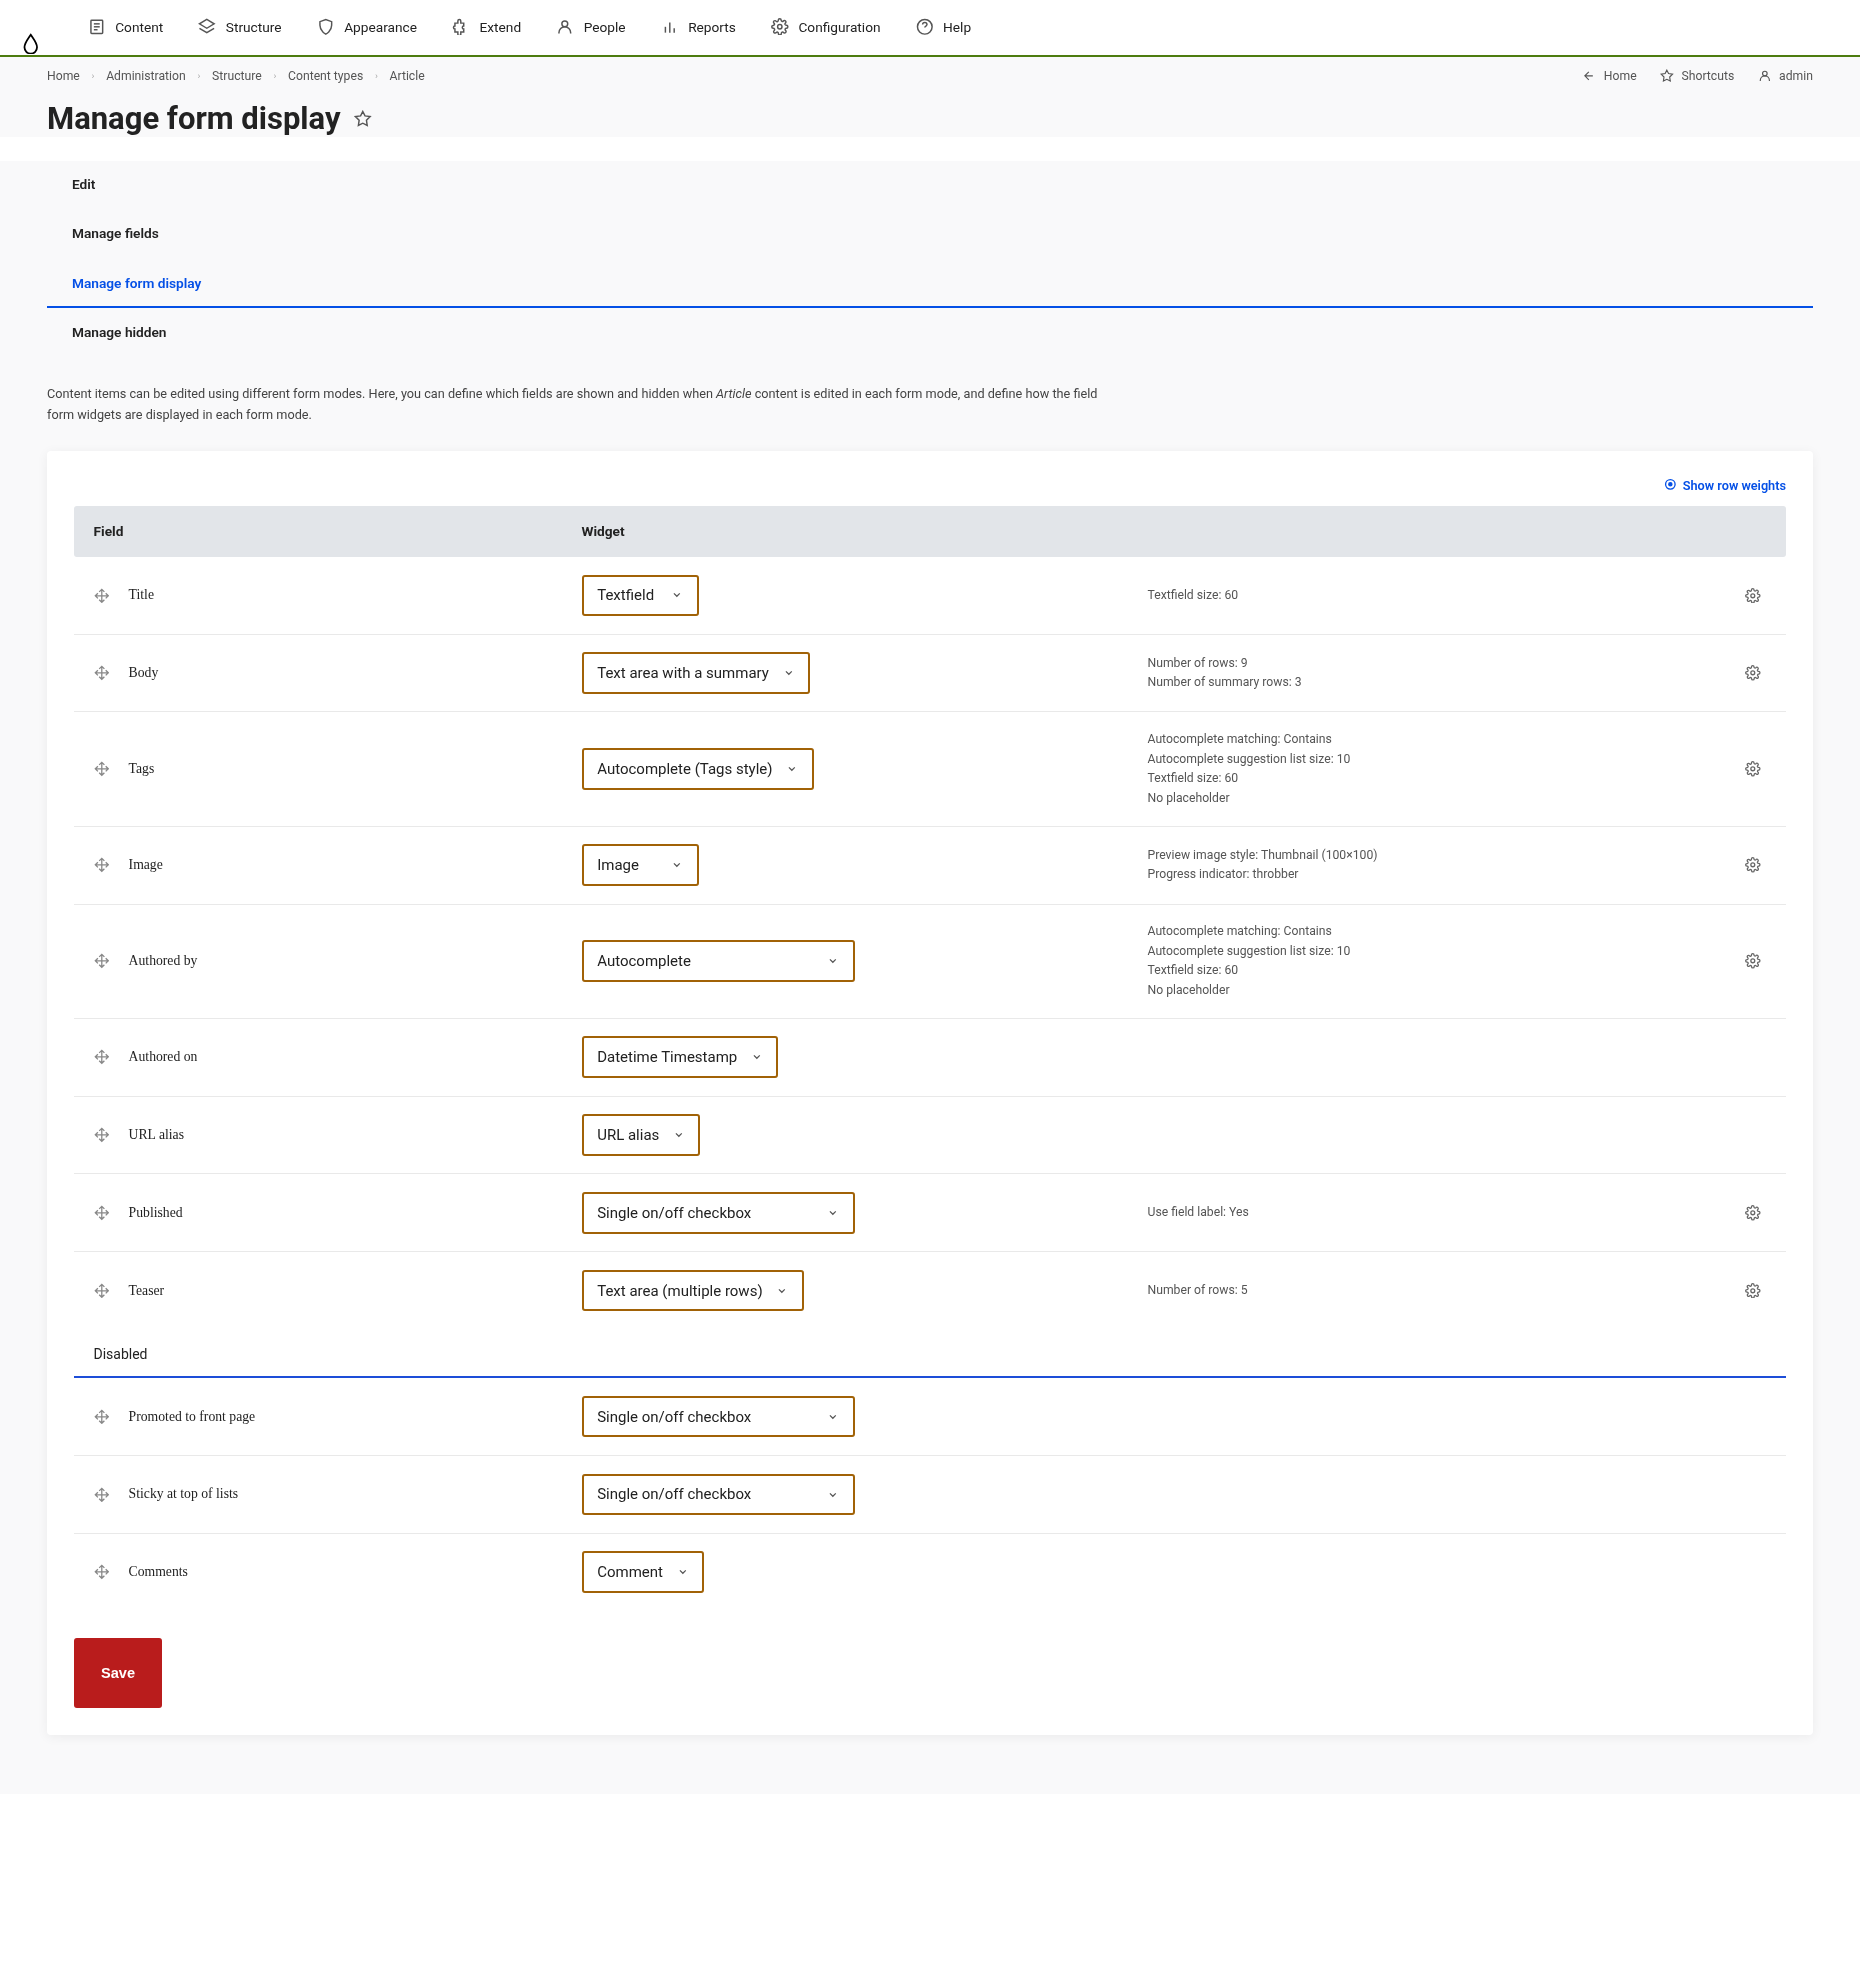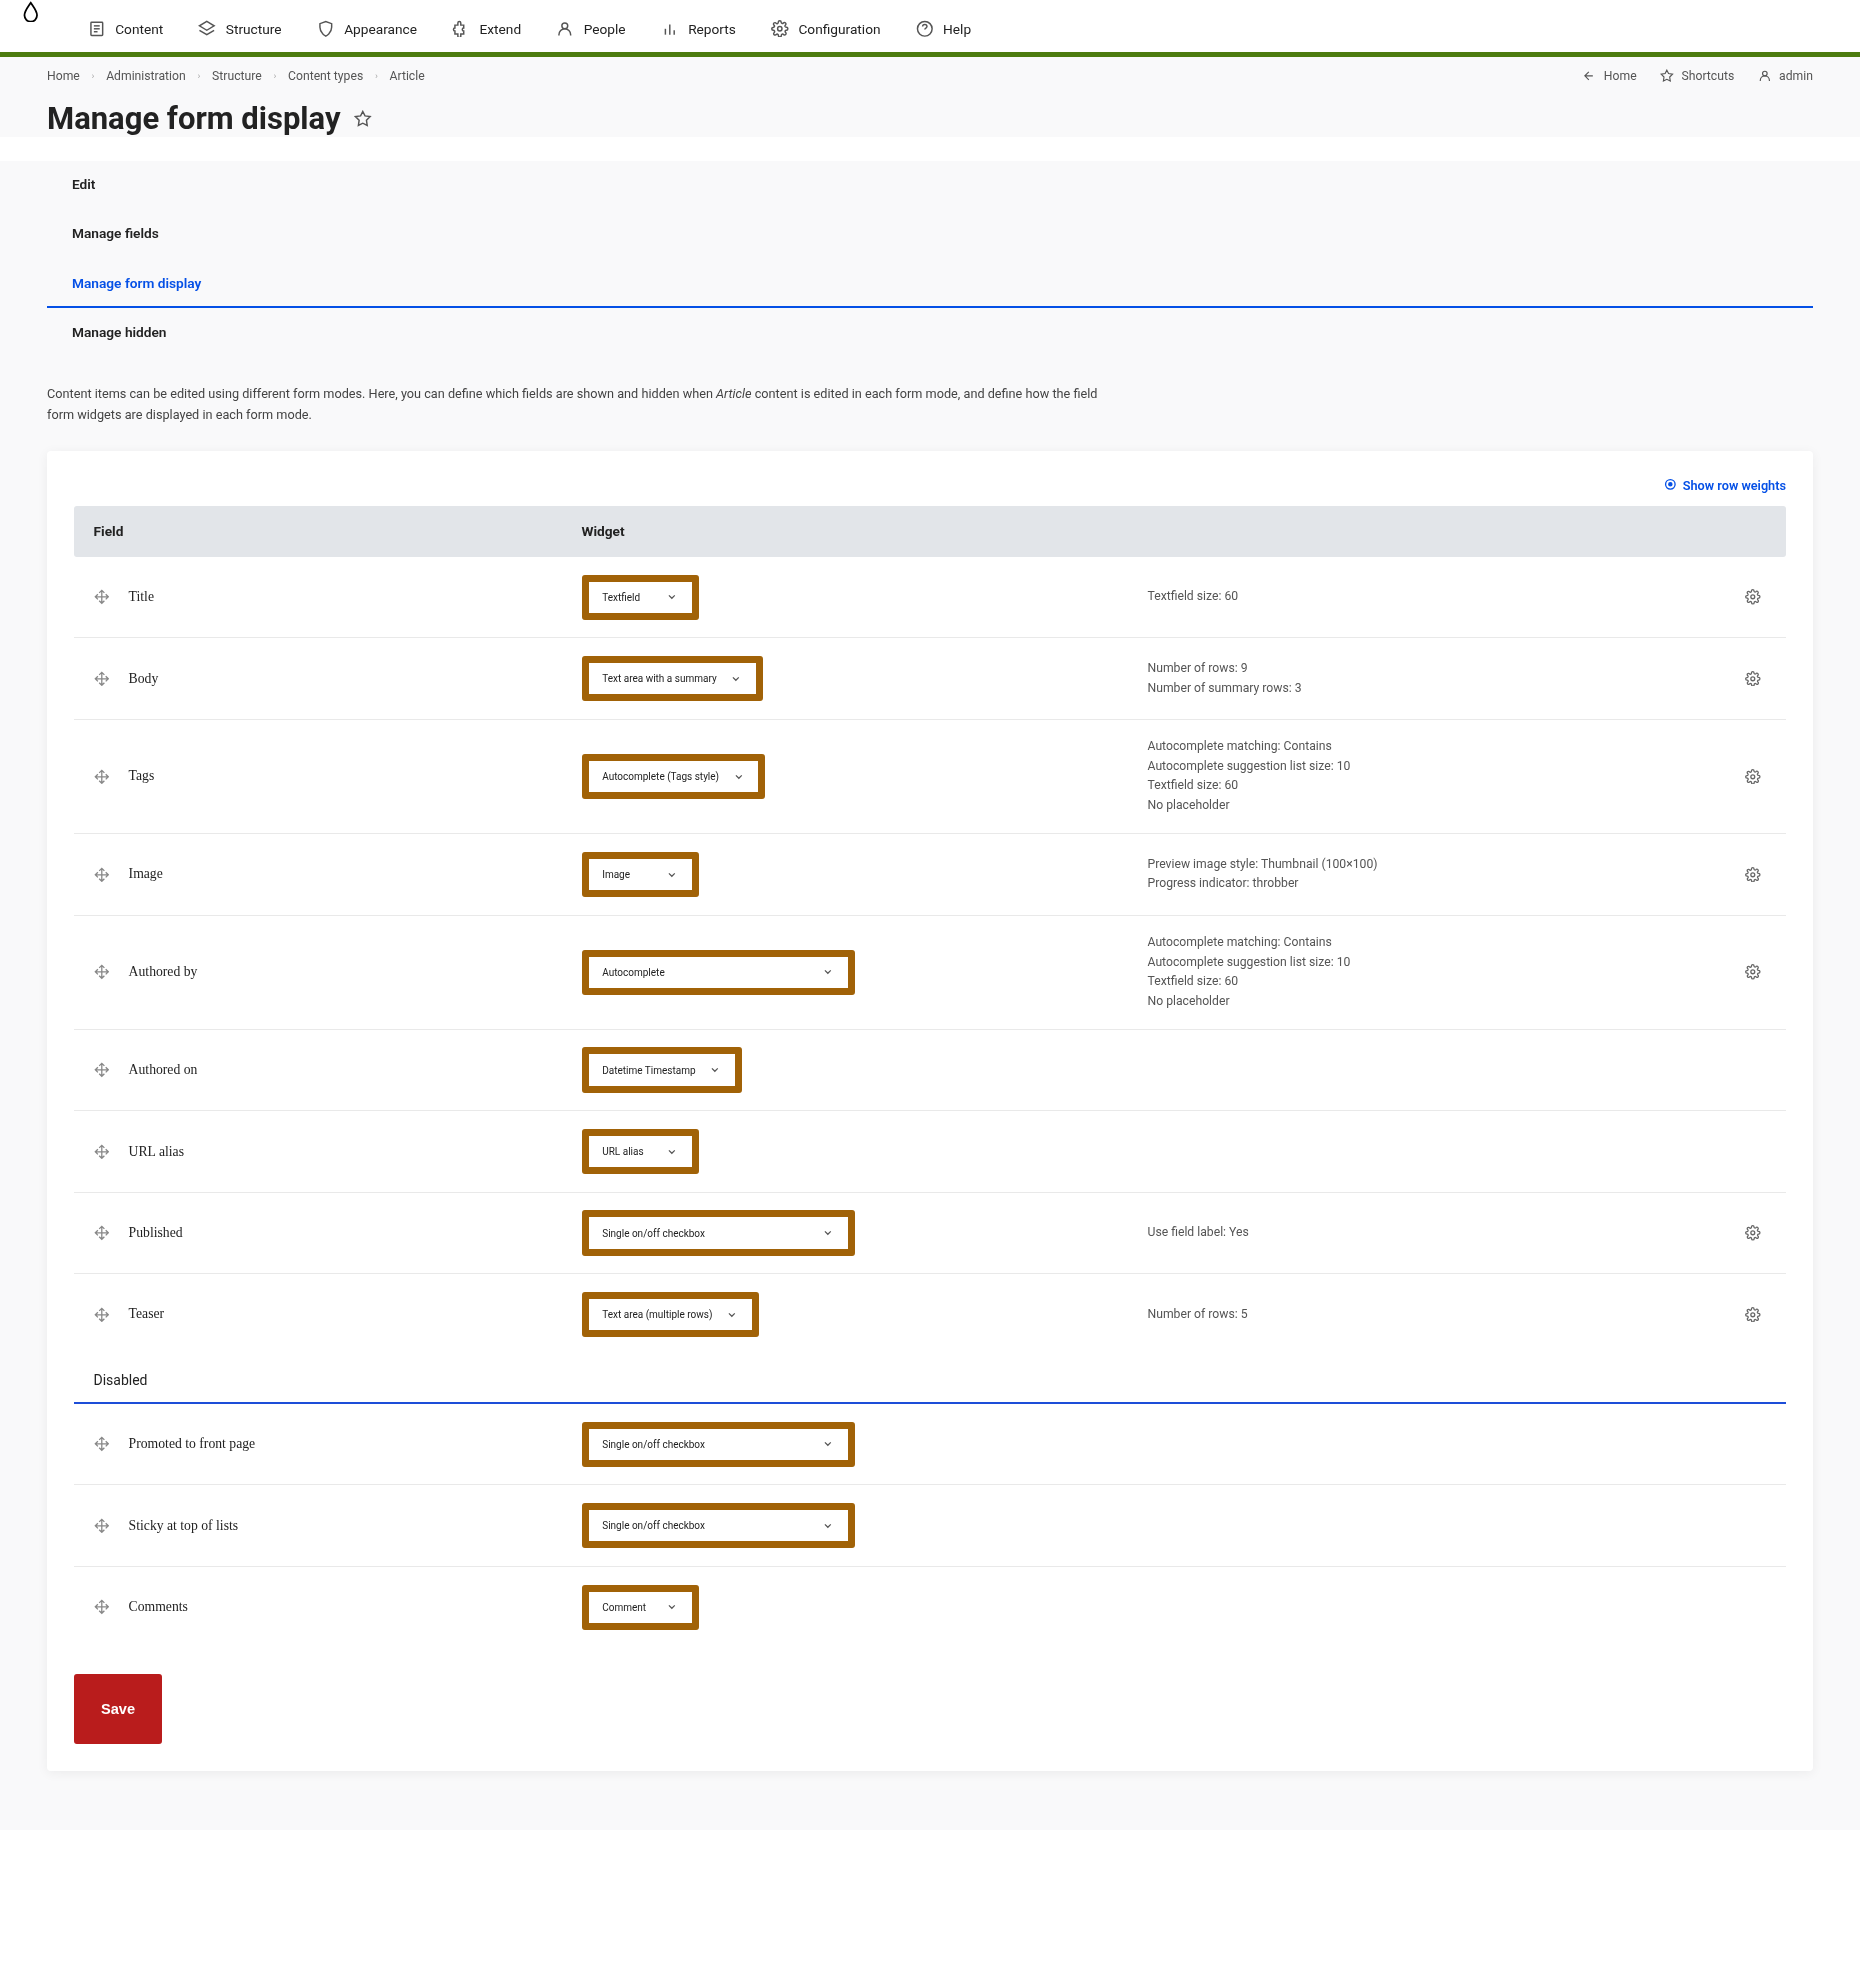--- a/index.html
+++ b/index.html
@@ -1,17 +1,17 @@
 <!DOCTYPE html>
 <html><head>
 <meta charset="utf-8">
 <style>
 * { margin: 0; padding: 0; box-sizing: border-box; }
 body { font-family: -apple-system, BlinkMacSystemFont, "Segoe UI", Roboto, sans-serif; font-size: 13.7px; color: #222; background: #fff; }
-.topbar { display: flex; align-items: flex-start; height: 57px; border-bottom: 5px solid #4d7c0f; padding: 0 19.5px; gap: 7.8px; }
+.topbar { display: flex; align-items: flex-end; height: 57px; border-bottom: 2px solid #4d7c0f; padding: 0 19.5px; gap: 7.8px; }
 .logo { width: 23.4px; height: 23.4px; margin-right: 19.5px; display:flex; align-items:center; justify-content:center; }
 .topnav-item { display: flex; align-items: center; gap: 9.8px; padding: 0 17.6px; height: 57px; cursor: pointer; font-size: 13.7px; color: #222; }
 .topnav-icon { width: 17.6px; height: 17.6px; display: inline-flex; align-items:center; justify-content:center; color: #555; }
 
 .subbar { display: flex; align-items: center; justify-content: space-between; padding: 11.7px 47px 0 47px; background: #f9f9fa; }
 .breadcrumb { display: flex; align-items: center; gap: 11.7px; font-size: 12.2px; color: #555; }
 .breadcrumb span { cursor: pointer; }
 .breadcrumb .sep { color: #aaa; font-size: 9.8px; cursor: default; }
 .subbar-right { display: flex; align-items: center; gap: 23.4px; font-size: 12.2px; color: #555; }
 .subbar-right .item { display: flex; align-items: center; gap: 7.8px; cursor: pointer; }
@@ -33,21 +33,21 @@
 .show-weights { text-align: right; margin-bottom: 11.7px; }
 .show-weights a { color: #0550e6; font-size: 12.7px; font-weight: 600; text-decoration: none; display: inline-flex; align-items: flex-start; gap: 5.9px; }
 
 .table-head { display: grid; grid-template-columns: 488px 566px 1fr 59px; background: #e2e5e9; border-radius: 2.9px; padding: 17.6px 19.5px; font-weight: 700; font-size: 13.7px; color: #222; }
 .row { display: grid; grid-template-columns: 488px 566px 1fr 59px; padding: 17.6px 19.5px; border-bottom: 1px solid #e9e9e9; align-items: center; min-height: 70px; }
 .row:last-child { border-bottom: none; }
 .field-cell { display: flex; align-items: center; gap: 19.5px; }
 .drag-handle { width: 15.6px; height: 15.6px; color: #888; cursor: move; display:inline-flex; }
 .field-name { font-size: 13.7px; font-family: Liberation Serif, serif; }
 
-.widget-select { display: inline-flex; align-items: center; gap: 13.7px; border: 7px solid #a16207; border-radius: 2.9px; padding: 9.8px 13.7px; font-size: 10px; background: #fff; cursor: pointer; min-width: 117px; justify-content: space-between; }
+.widget-select { display: inline-flex; align-items: center; gap: 13.7px; border: 2px solid #a16207; border-radius: 2.9px; padding: 9.8px 13.7px; font-size: 15px; background: #fff; cursor: pointer; min-width: 117px; justify-content: space-between; }
 .widget-select.wide { min-width: 273px; }
 .chevron-down { width: 11.7px; height: 11.7px; color: #555; }
 
 .summary-cell { font-size: 12.2px; color: #555; line-height: 1.6; }
 .gear-cell { text-align: right; }
 .gear-btn { width: 27px; height: 27px; border: none; background: transparent; cursor: pointer; display: inline-flex; align-items:center; justify-content:center; color: #666; }
 
 .disabled-header { padding: 17.6px 19.5px 13.7px 19.5px; font-weight: 400; font-size: 14px; border-bottom: 2px solid #1d4ed8; }
 
 .save-btn { margin-top: 27px; background: #b91c1c; color: #fff; border: none; border-radius: 2.9px; padding: 27px 27px; font-size: 14.6px; font-weight: 600; cursor: pointer; }

